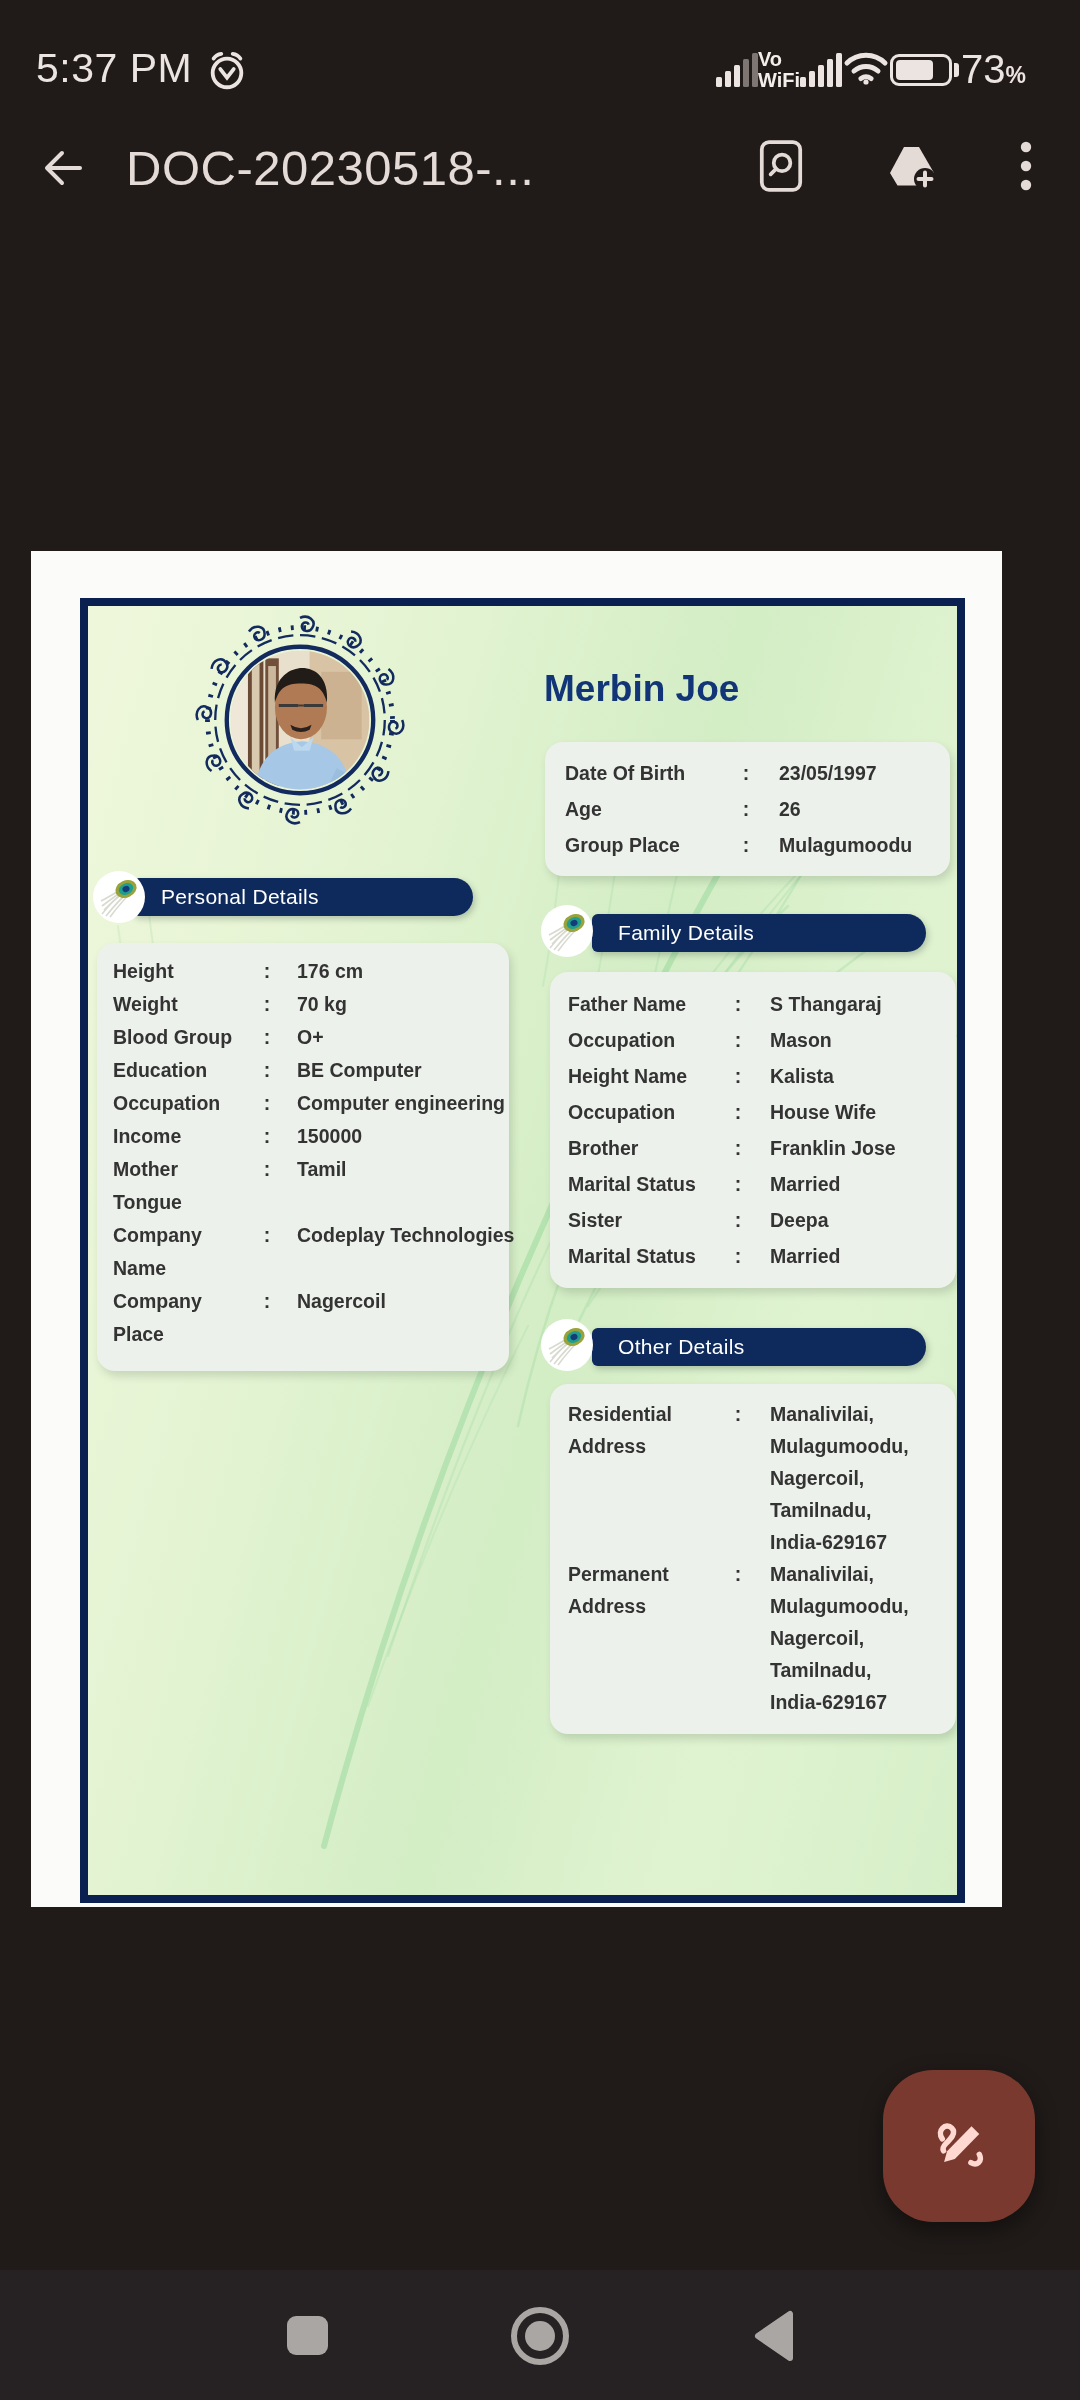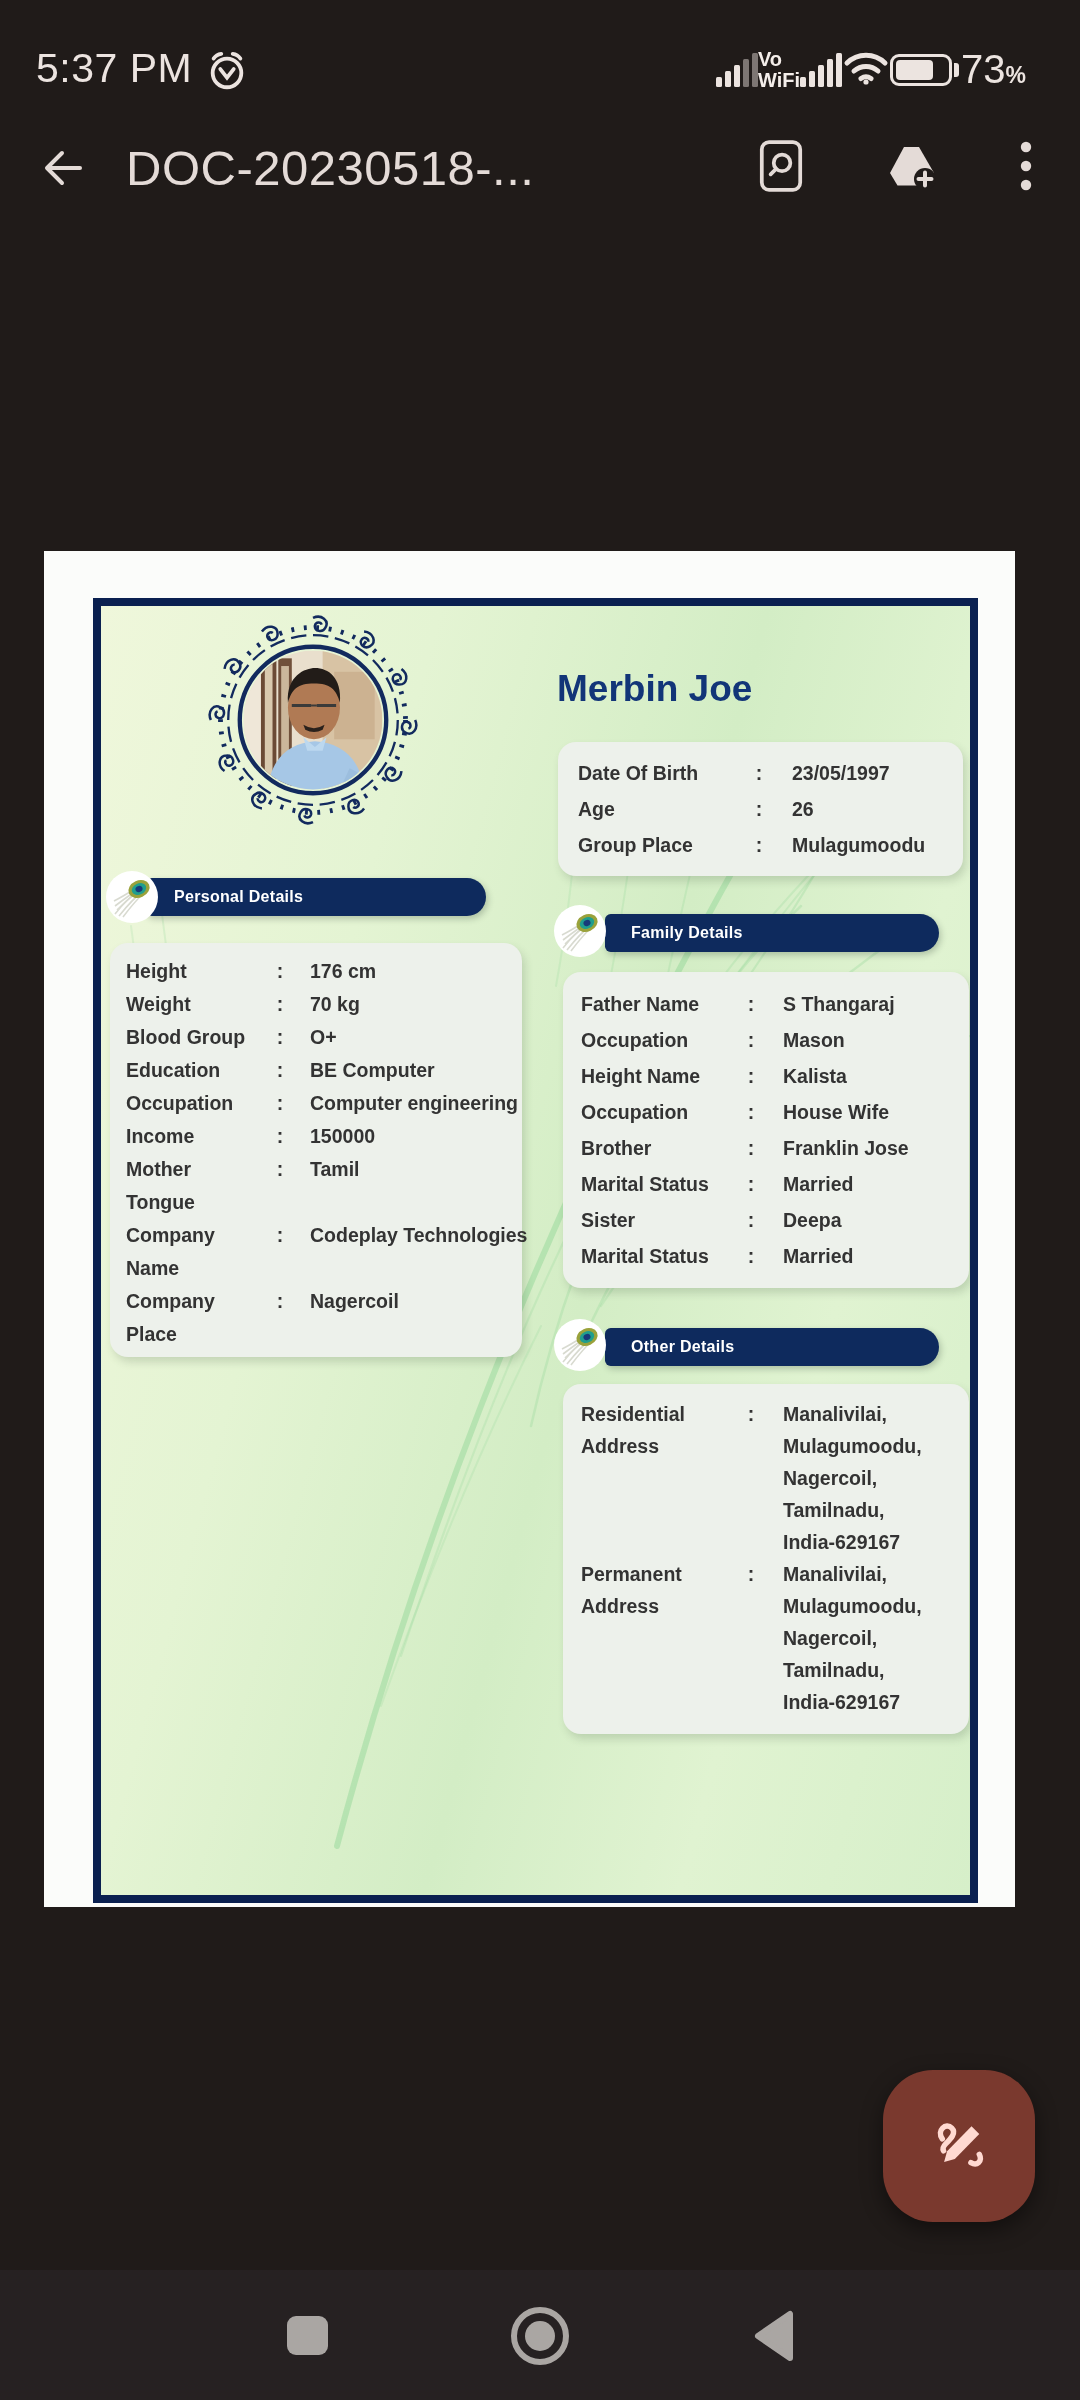--- a/index.html
+++ b/index.html
@@ -25,21 +25,21 @@
   .batt-fill{height:100%;width:73%;background:#ece4e0;border-radius:4px;}
   .batt-nub{width:5px;height:14px;background:#ece4e0;border-radius:0 3px 3px 0;margin-left:2px;}
   .sb-pct{font-size:40px;font-weight:500;margin-left:2px;}
   .sb-pct .pc{font-size:23px;font-weight:700;}
   
   .appbar{position:absolute;left:0;top:128px;width:1080px;height:80px;display:flex;align-items:center;padding:0 48px 0 40px;box-sizing:border-box;color:#e4dbd7;}
   .ab-back{display:flex;align-items:center;margin-right:40px;cursor:pointer;}
   .ab-title{font-size:49px;font-weight:300;letter-spacing:.5px;white-space:nowrap;overflow:hidden;flex:1;}
   .ab-icons{display:flex;align-items:center;gap:84px;}
   
-  .page{position:absolute;left:44px;top:551px;width:971px;height:1356px;background:#fbfcfa;}
+  .page{position:absolute;left:31px;top:551px;width:971px;height:1356px;background:#fbfcfa;}
   .card{
     position:absolute;left:49px;top:47px;width:885px;height:1305px;box-sizing:border-box;
     border:8px solid #0a2050;
     background:linear-gradient(105deg,#eff7db 0%,#e4f4d3 28%,#d3edc5 55%,#e0f3d1 76%,#d6efc9 100%);
     overflow:hidden;
   }
   .watermark{position:absolute;left:0;top:0;width:869px;height:1289px;pointer-events:none;}
   
   .photo-frame{position:absolute;left:106px;top:8px;width:212px;height:212px;}
   
@@ -49,38 +49,38 @@
   .panel .row{display:flex;align-items:flex-start;}
   .lbl,.sep,.val{font-weight:700;font-size:19.5px;color:#333;}
   .sep{text-align:center;}
   .val{white-space:nowrap;}
   .val.multi{white-space:pre;}
   .dob-panel{left:457px;top:136px;width:405px;padding:13px 14px 13px 20px;}
   .dob-panel .row{line-height:36px;}
   .dob-panel .lbl{flex:0 0 158px;}
   .dob-panel .sep{flex:0 0 30px;margin-left:8px;}
   .dob-panel .val{margin-left:18px;}
-  .p-personal{left:9px;top:337px;width:412px;padding:12px 10px 6px 16px;}
+  .p-personal{left:9px;top:337px;width:412px;padding:12px 10px 20px 16px;}
   .p-personal .row{line-height:33px;}
   .p-personal .lbl{flex:0 0 128px;}
   .p-personal .sep{flex:0 0 28px;margin-left:12px;}
   .p-personal .val{margin-left:16px;}
   .p-family{left:462px;top:366px;width:406px;padding:14px 10px 14px 18px;}
   .p-family .row{line-height:36px;}
   .p-family .lbl{flex:0 0 150px;}
   .p-family .sep{flex:0 0 28px;margin-left:6px;}
   .p-family .val{margin-left:18px;}
   .p-other{left:462px;top:778px;width:406px;padding:14px 10px 16px 18px;}
   .p-other .row{line-height:32px;}
   .p-other .lbl{flex:0 0 150px;white-space:normal;}
   .p-other .sep{flex:0 0 28px;margin-left:6px;}
   .p-other .val{margin-left:18px;}
   
   .banner{position:absolute;height:38px;background:#0e2a5d;border-radius:6px 20px 20px 6px;display:flex;align-items:center;box-shadow:2px 3px 6px rgba(30,50,40,.25);}
-  .banner span{color:#fff;font-size:16px;font-weight:700;letter-spacing:.3px;}
+  .banner span{color:#fff;font-size:21px;font-weight:400;letter-spacing:.3px;}
   .bn-personal{left:45px;top:272px;width:340px;}
   .bn-personal span{padding-left:28px;}
   .bn-family{left:504px;top:308px;width:334px;}
   .bn-other{left:504px;top:722px;width:334px;}
   .bn-family span,.bn-other span{padding-left:26px;}
   .feather-badge{position:absolute;width:54px;height:54px;z-index:2;}
   .fb-personal{left:4px;top:264px;}
   .fb-family{left:452px;top:298px;}
   .fb-other{left:452px;top:712px;}
   

